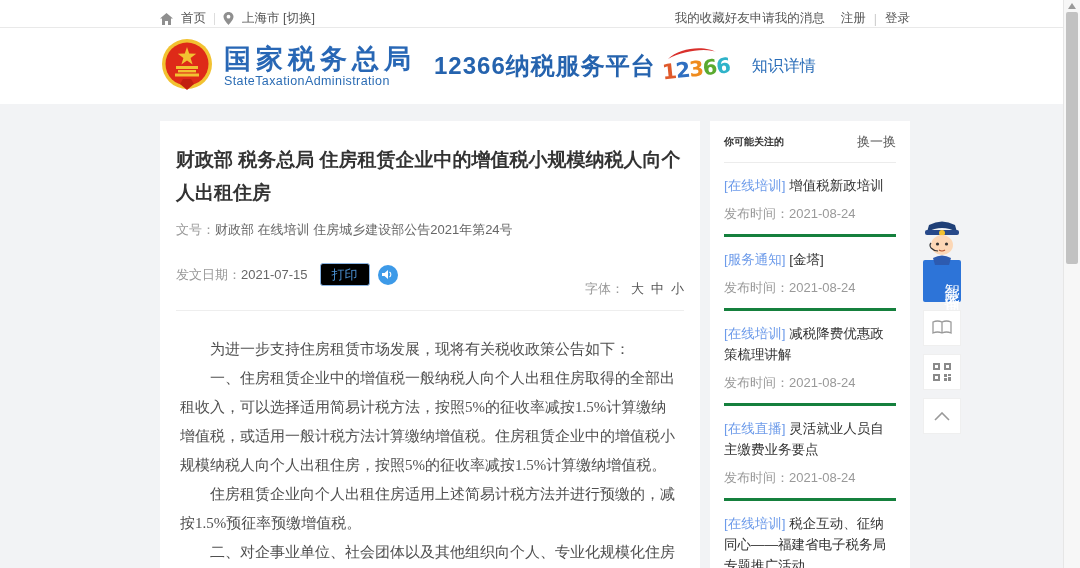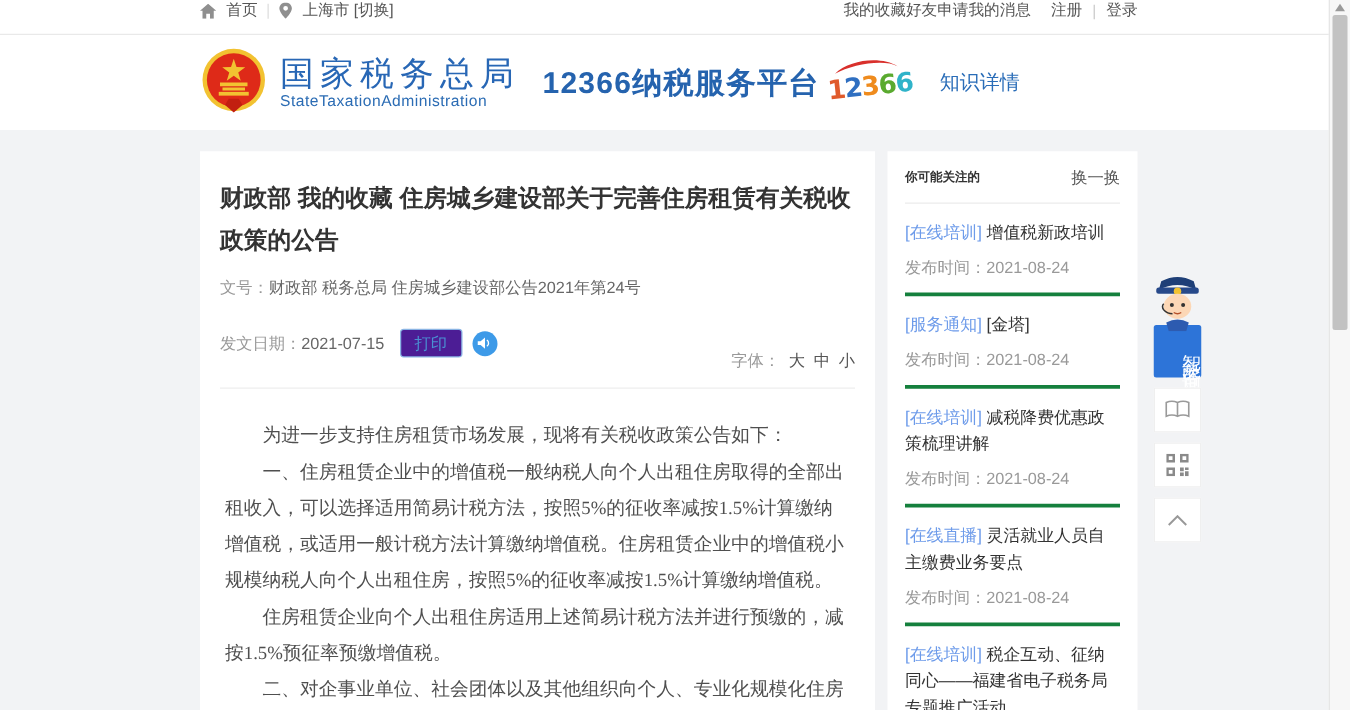--- a/index.html
+++ b/index.html
@@ -1,48 +1,48 @@
 <!DOCTYPE html>
 <html><head>
 <meta charset="utf-8">
 <style>
   * { margin:0; padding:0; box-sizing:border-box; }
   html,body { width:1080px; height:568px; overflow:hidden; }
   body { font-family:"Liberation Sans","DejaVu Sans",sans-serif; background:#f2f3f5; position:relative; }
 
   
   .topbar { height:28px; background:#fff; border-bottom:1px solid #e9e9e9; }
-  .topbar-inner { width:750px; margin-left:160px; height:100%; display:flex; justify-content:space-between; align-items:flex-start; font-size:12.5px; color:#555; }
+  .topbar-inner { width:750px; margin-left:160px; height:100%; display:flex; justify-content:space-between; align-items:flex-end; font-size:12.5px; color:#555; }
   .tb-left, .tb-right { display:flex; align-items:center; gap:8px; }
   .tb-sep { width:1px; height:12px; background:#ddd; display:inline-block; }
   .tb-pipe { color:#ccc; }
   .tb-link { cursor:pointer; }
   .tb-icon { display:inline-flex; align-items:center; }
 
   
   .site-header { height:76px; background:#fff; }
   .header-inner { width:780px; margin-left:160px; height:100%; display:flex; align-items:center; }
   .emblem { width:54px; height:56px; flex:0 0 auto; }
   .org-block { margin-left:10px; }
-  .org-cn { font-size:27px; font-weight:normal; color:#2867b5; letter-spacing:5px; line-height:30px; }
+  .org-cn { font-size:27px; font-weight:bold; color:#2867b5; letter-spacing:5px; line-height:30px; }
   .org-en { font-size:12.5px; color:#2b6cb4; letter-spacing:.4px; }
   .platform { margin-left:18px; font-size:24px; font-weight:bold; color:#2563ae; letter-spacing:1px; }
   .logo12366 { margin-left:6px; position:relative; width:62px; height:46px; }
   .logo-swoosh { position:absolute; top:2px; left:4px; }
   .logo-digits { position:absolute; left:0; top:14px; font-weight:bold; font-size:21px; transform:rotate(-6deg); letter-spacing:-1px; font-family:"DejaVu Sans",sans-serif; }
   .page-label { margin-left:28px; font-size:16px; color:#2a6db8; }
 
   
   .content { display:flex; gap:10px; margin-left:160px; padding-top:17px; align-items:flex-start; }
   .main-panel { width:540px; background:#fff; padding:22px 16px 30px; min-height:470px; }
   .article-title { font-size:19px; line-height:33px; color:#333; font-weight:bold; }
   .meta-row { margin-top:12px; font-size:13px; color:#666; display:flex; align-items:center; }
   .meta-label { color:#999; }
   .meta-right { margin-left:auto; display:flex; align-items:flex-end; gap:7px; color:#555;margin-top:29px; }
-  .print-btn { margin-left:12px; border:1px solid #8ab4e4; color:#4a90d2; background:#4c1d95; border-radius:3px; font-size:13px; padding:2px 11px; cursor:pointer; line-height:17px; }
+  .print-btn { margin-left:12px; border:1px solid #8ab4e4; color:#4a90d2; background:#000000; border-radius:3px; font-size:13px; padding:2px 11px; cursor:pointer; line-height:17px; }
   .speaker { margin-left:8px; width:20px; height:20px; border-radius:50%; background:#3d9ae8; display:inline-flex; align-items:center; justify-content:center; cursor:pointer; }
   .divider { border-top:1px solid #eee; margin-top:12px; }
   .article-body { padding:24px 4px 0; font-family:"Liberation Serif","DejaVu Serif",serif; font-size:15px; color:#4f4f4f; }
   .article-body p { text-indent:2em; line-height:29px; margin:0; }
 
   
   .side-panel { width:200px; background:#fff; padding:12px 14px 20px; min-height:470px; }
   .side-head { display:flex; justify-content:space-between; align-items:center; padding-bottom:11px; border-bottom:1px solid #ececec; }
   .side-title { font-size:10px; font-weight:bold; color:#333; }
   .side-refresh { font-size:13px; color:#555; cursor:pointer; }
@@ -121,25 +121,25 @@
         
       <span style="color: rgb(224, 90, 43);">1</span><span style="color: rgb(47, 111, 193);">2</span><span style="color: rgb(239, 139, 29);">3</span><span style="color: rgb(90, 170, 47);">6</span><span style="color: rgb(47, 179, 201);">6</span></div>
     </div>
     <div class="page-label">知识详情</div>
   </div>
 </div>
 
 <div class="content">
 
   <div class="main-panel">
-    <h1 class="article-title">财政部 我的收藏 住房城乡建设部关于完善住房租赁有关税收政策的公告</h1>
+    <h1 class="article-title">财政部 税务总局 住房租赁企业中的增值税小规模纳税人向个人出租住房</h1>
 
     <div class="meta-row">
       <span class="meta-label">文号：</span>
-      <span>财政部 税务总局 住房城乡建设部公告2021年第24号</span>
+      <span>财政部 在线培训 住房城乡建设部公告2021年第24号</span>
     </div>
 
     <div class="meta-row">
       <span class="meta-label">发文日期：</span>
       <span>2021-07-15</span>
       <button class="print-btn">打印</button>
       <span class="speaker">
         <svg width="11" height="11" viewBox="0 0 11 11">
             <path d="M0 4 h2.5 L6 1 V10 L2.5 7 H0 Z" fill="#fff"></path>
             <path d="M7.5 3 a3 3 0 0 1 0 5" stroke="#fff" stroke-width="1.1" fill="none"></path>

